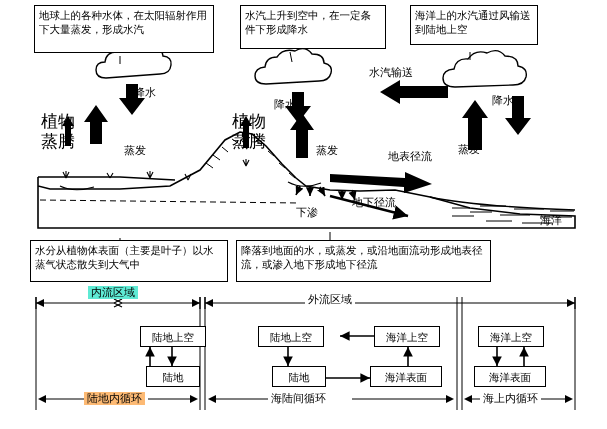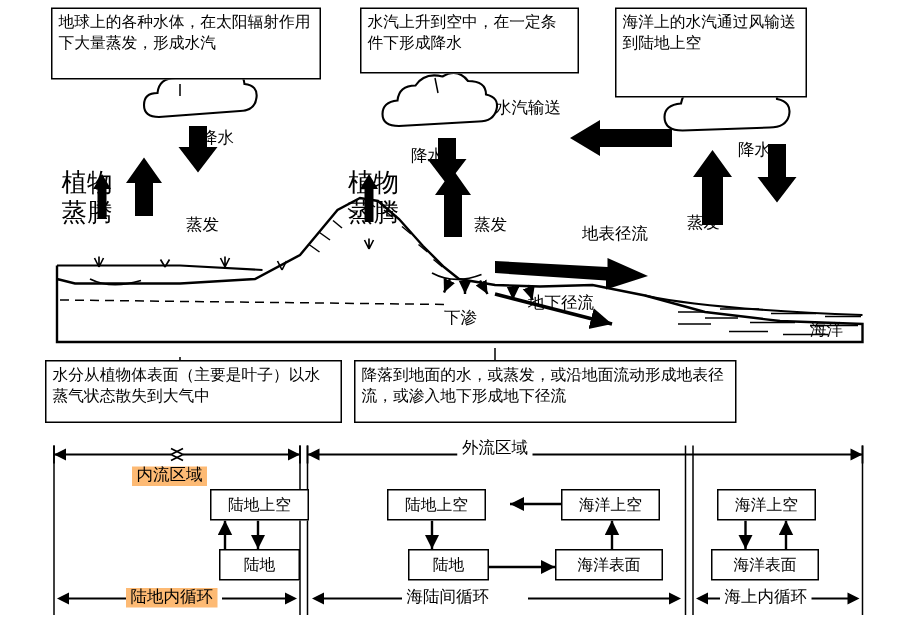--- a/index.html
+++ b/index.html
@@ -212,49 +212,49 @@
         <path d="M454,399 l-8,-4 v8 z"></path>
       <path d="M464,399 l8,-4 v8 z"></path>
         <path d="M573,399 l-8,-4 v8 z"></path>
     </g>
   </svg>
 
   <div class="abs box" style="left:34px;top:5px;width:180px;height:48px;">地球上的各种水体，在太阳辐射作用下大量蒸发，形成水汽</div>
 
   <div class="abs box" style="left:240px;top:5px;width:146px;height:44px;">水汽上升到空中，在一定条件下形成降水</div>
 
-  <div class="abs box" style="left:410px;top:5px;width:128px;height:60px;">海洋上的水汽通过风输送到陆地上空</div>
+  <div class="abs box" style="left:410px;top:5px;width:128px;height:40px;">海洋上的水汽通过风输送到陆地上空</div>
 
   <div class="abs box" style="left:30px;top:240px;width:198px;height:42px;">水分从植物体表面（主要是叶子）以水蒸气状态散失到大气中</div>
 
   <div class="abs box" style="left:236px;top:240px;width:255px;height:42px;">降落到地面的水，或蒸发，或沿地面流动形成地表径流，或渗入地下形成地下径流</div>
 
   <div class="abs lbl" style="left:134px;top:86px;">降水</div>
   <div class="abs lbl" style="left:274px;top:98px;">降水</div>
   <div class="abs lbl" style="left:492px;top:94px;">降水</div>
 
-  <div class="abs lbl nb" style="left:330px;top:66px;">水汽输送</div>
+  <div class="abs lbl nb" style="left:330px;top:66px;padding-left:39px;">水汽输送</div>
 
   <div class="abs lbl2" style="left:41px;top:112px;width:34px;">
     <span>植物蒸腾</span>
   </div>
   <div class="abs lbl2" style="left:232px;top:112px;width:34px;">
     <span>植物蒸腾</span>
   </div>
 
   <div class="abs lbl nb" style="left:124px;top:144px;">蒸发</div>
   <div class="abs lbl nb" style="left:316px;top:144px;">蒸发</div>
   <div class="abs lbl nb" style="left:458px;top:143px;">蒸发</div>
 
   <div class="abs lbl nb" style="left:296px;top:206px;">下渗</div>
   <div class="abs lbl nb" style="left:352px;top:196px;">地下径流</div>
   <div class="abs lbl nb" style="left:388px;top:150px;">地表径流</div>
   <div class="abs lbl nb" style="left:540px;top:214px;">海洋</div>
 
-  <div class="abs lbl nb" style="left:88px;top:311px;background:#fdba74;padding:0 3px;">内流区域</div>
+  <div class="abs lbl nb" style="left:88px;top:286px;background:#5eead4;padding:0 3px;">内流区域</div>
   <div class="abs lbl nb" style="left:305px;top:293px;background:#fff;padding:0 3px;">外流区域</div>
 
   <div class="abs box boxc" style="left:140px;top:326px;width:66px;height:21px;line-height:17px;">陆地上空</div>
   <div class="abs box boxc" style="left:146px;top:366px;width:54px;height:21px;line-height:17px;">陆地</div>
 
   <div class="abs box boxc" style="left:258px;top:326px;width:66px;height:21px;line-height:17px;">陆地上空</div>
   <div class="abs box boxc" style="left:272px;top:366px;width:54px;height:21px;line-height:17px;">陆地</div>
 
   <div class="abs box boxc" style="left:374px;top:326px;width:66px;height:21px;line-height:17px;">海洋上空</div>
   <div class="abs box boxc" style="left:370px;top:366px;width:72px;height:21px;line-height:17px;">海洋表面</div>

